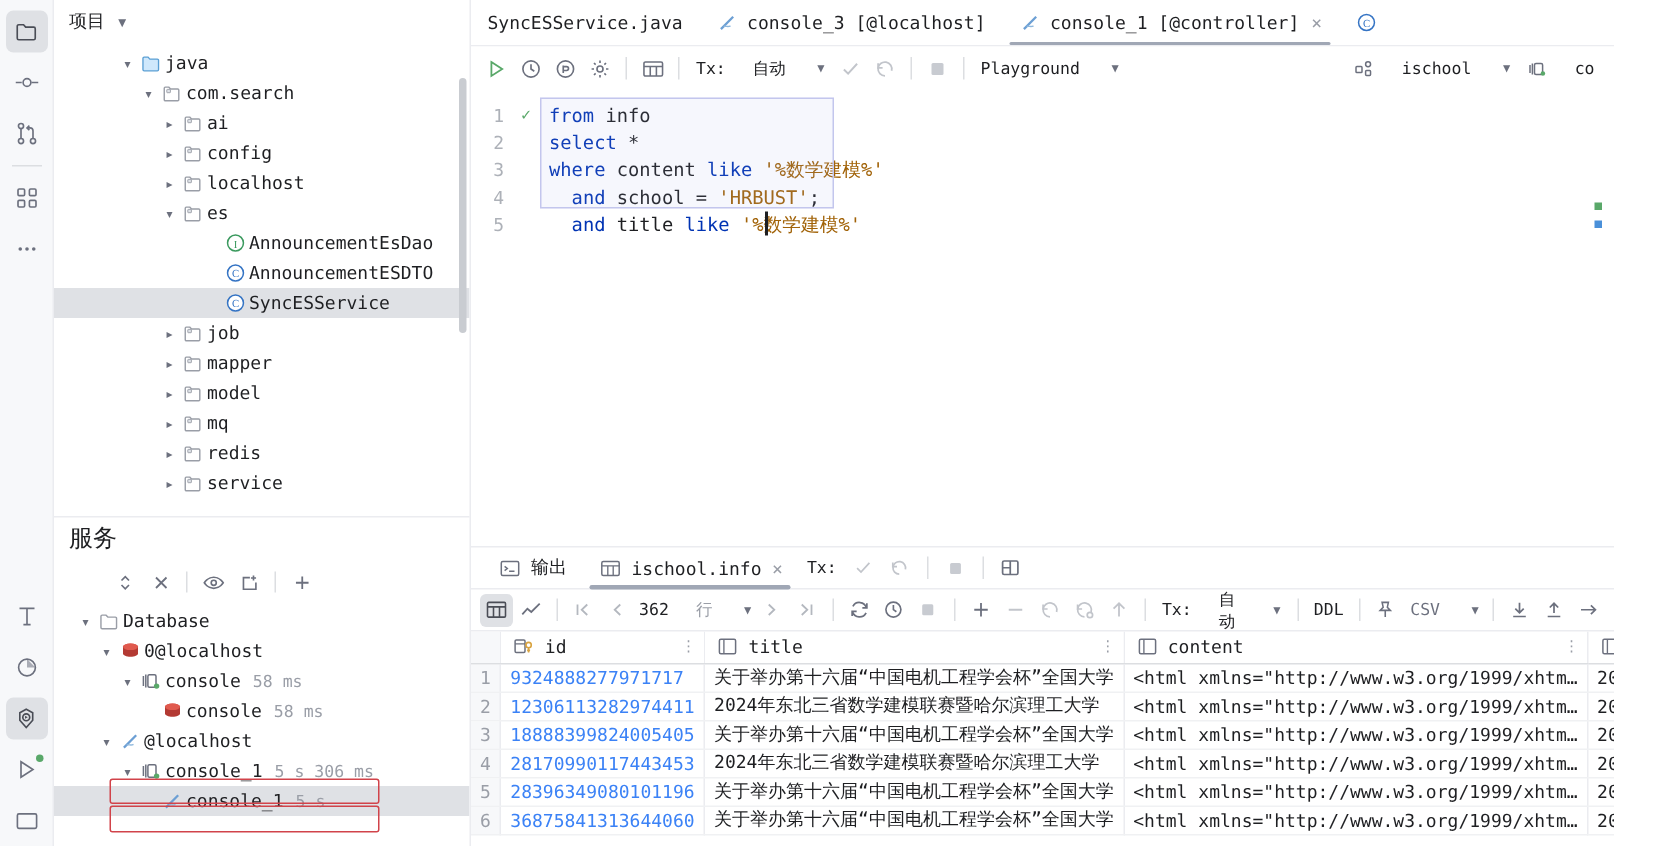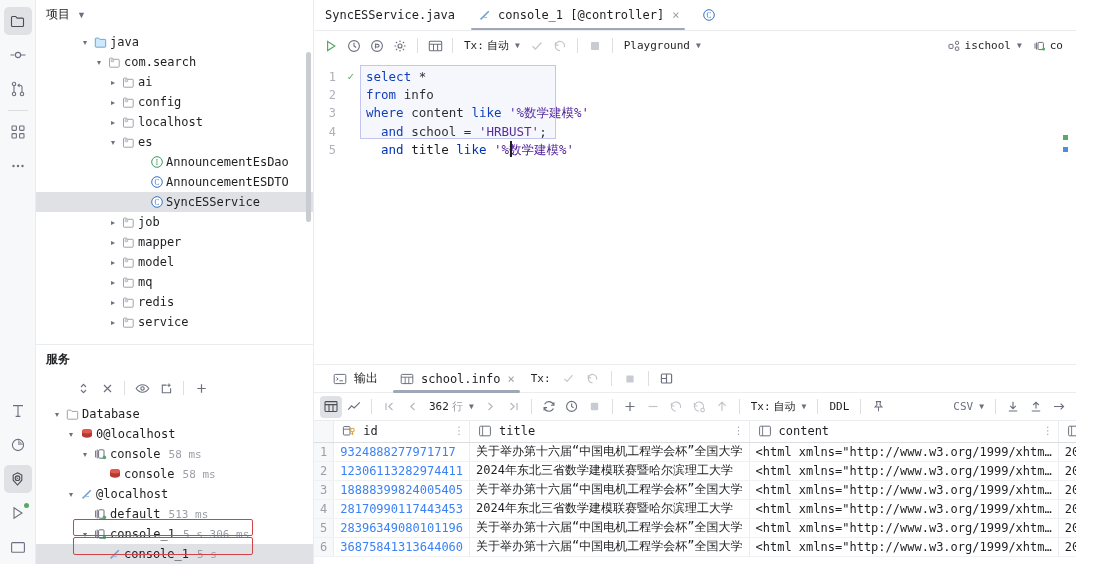--- a/index.html
+++ b/index.html
@@ -51,22 +51,22 @@
     height: 30px; flex: 0 0 30px;
     display: flex; align-items: center;
     padding-left: 10px;
     font-size: 12px;
     color: #1e1f22;
     border-bottom: 1px solid transparent;
   }
   .panel-head .caret { margin-left: 7px; color: #6c707e; font-size: 9px; }
   .panel-head.services {
     border-top: 1px solid #ebecf0;
-    font-weight: bold;
-    font-size: 12px;
+    font-weight: normal;
+    font-size: 16px;
   }
   .tree {
     flex: 1 1 auto; overflow: hidden; position: relative;
     padding-top: 2px;
   }
   .trow {
     height: 20px; display: flex; align-items: center;
     white-space: nowrap; font-size: 12px;
     font-family: "DejaVu Sans Mono", monospace;
     padding-right: 6px;
@@ -138,21 +138,21 @@
     gap: 1px;
     color: #6c707e;
     border-bottom: 1px solid transparent;
   }
   .tb {
     height: 22px; min-width: 22px;
     display: flex; align-items: center; justify-content: center;
     border-radius: 4px; padding: 0 3px;
     color: #6c707e;
   }
-  .tb.txt { font-size: 11px; color: #1e1f22; padding: 0 5px; gap: 3px; font-family: "DejaVu Sans Mono", monospace; }
+  .tb.txt { font-size: 11px; color: #1e1f22; padding: 0 5px; gap: 18px; font-family: "DejaVu Sans Mono", monospace; }
   .vsep { width: 1px; height: 15px; background: #dcdee1; margin: 0 5px; }
   .grow { flex: 1 1 auto; }
   .chev { font-size: 8px; color: #6c707e; margin-left: 3px; }
 
   
   .editor {
     flex: 1 1 auto;
     display: flex;
     background: #ffffff;
     position: relative;
@@ -174,21 +174,21 @@
   .code {
     flex: 1 1 auto;
     padding-top: 7px;
     font-family: "DejaVu Sans Mono", monospace;
     font-size: 12.5px;
     position: relative;
     min-width: 0;
   }
   .cl { height: 18.2px; line-height: 18.2px; white-space: pre; padding-left: 6px; }
   .kw { color: #0033b3; }
-  .str { color: #4c1d95; }
+  .str { color: #a16207; }
   .pl  { color: #1e1f22; }
   .sel-region {
     position: absolute;
     left: 0px; top: 4px;
     width: 196px; height: 74px;
     border: 1px solid #c3c6ed;
     background: rgba(168,176,232,0.10);
     pointer-events: none;
   }
   .caret-bar {
@@ -586,40 +586,28 @@
           <span class="arrow">▾</span>
           <span class="ticon">
             <svg width="14" height="14" viewBox="0 0 14 14">
               <path d="M2.6 11.4 10.8 3.2" stroke="#6c9fd4" stroke-width="1.5" fill="none"></path>
               <path d="M4.4 9.6c1.6-.4 3.2.6 4.6-.4" stroke="#8fb8dd" stroke-width="1" fill="none"></path>
             </svg>
           </span>
           <span class="tlabel">@localhost</span>
         </div>
         <div class="trow" style="padding-left: 42px;">
-          <span class="arrow"></span>
+          <span class="arrow">▾</span>
           <span class="ticon">
             <svg width="14" height="14" viewBox="0 0 14 14">
               <path d="M1.6 3.6v6.8M3.2 2.6v8.8" stroke="#6c707e" stroke-width="1" fill="none"></path>
               <rect x="4.6" y="2.8" width="5.4" height="8.4" rx="1" fill="#fff" stroke="#6c707e" stroke-width="1"></rect>
               <circle cx="10.4" cy="10.4" r="1.8" fill="#59a869"></circle>
             </svg>
           </span>
-          <span class="tlabel">default</span>
-          <span class="tmeta">513 ms</span>
-        </div>
-        <div class="trow" style="padding-left: 42px;">
-          <span class="arrow">▾</span>
-          <span class="ticon">
-            <svg width="14" height="14" viewBox="0 0 14 14">
-              <path d="M1.6 3.6v6.8M3.2 2.6v8.8" stroke="#6c707e" stroke-width="1" fill="none"></path>
-              <rect x="4.6" y="2.8" width="5.4" height="8.4" rx="1" fill="#fff" stroke="#6c707e" stroke-width="1"></rect>
-              <circle cx="10.4" cy="10.4" r="1.8" fill="#59a869"></circle>
-            </svg>
-          </span>
           <span class="tlabel">console_1</span>
           <span class="tmeta">5 s 306 ms</span>
         </div>
         <div class="trow sel" style="padding-left: 56px;">
           <span class="arrow"></span>
           <span class="ticon">
             <svg width="14" height="14" viewBox="0 0 14 14">
               <path d="M2.6 11.4 10.8 3.2" stroke="#6c9fd4" stroke-width="1.5" fill="none"></path>
               <path d="M4.4 9.6c1.6-.4 3.2.6 4.6-.4" stroke="#8fb8dd" stroke-width="1" fill="none"></path>
             </svg>
@@ -628,20 +616,29 @@
           <span class="tmeta">5 s</span>
         </div>
       </div>
   </div>
 
   <div class="rightcol">
 
     <div class="tabbar" id="editor-tabs">
         <div class="tab">
           <span>SyncESService.java</span>
+        </div>
+        <div class="tab">
+          <span class="ticon" style="flex: 0 0 16px;">
+            <svg width="14" height="14" viewBox="0 0 14 14">
+              <path d="M2.6 11.4 10.8 3.2" stroke="#6c9fd4" stroke-width="1.5" fill="none"></path>
+              <path d="M4.4 9.6c1.6-.4 3.2.6 4.6-.4" stroke="#8fb8dd" stroke-width="1" fill="none"></path>
+            </svg>
+          </span>
+          <span>console_3 [@localhost]</span>
         </div>
         <div class="tab active">
           <span class="ticon" style="flex: 0 0 16px;">
             <svg width="14" height="14" viewBox="0 0 14 14">
               <path d="M2.6 11.4 10.8 3.2" stroke="#6c9fd4" stroke-width="1.5" fill="none"></path>
               <path d="M4.4 9.6c1.6-.4 3.2.6 4.6-.4" stroke="#8fb8dd" stroke-width="1" fill="none"></path>
             </svg>
           </span>
           <span>console_1 [@controller]</span>
           <span class="x">×</span>
@@ -738,22 +735,22 @@
     <div class="editor">
       <div class="gutter" id="gutter">
           <div class="gl">1<span class="gcheck">✓</span></div>
           <div class="gl">2</div>
           <div class="gl">3</div>
           <div class="gl">4</div>
           <div class="gl">5</div>
         </div>
       <div class="code" id="code">
         <div class="sel-region"></div>
-      <div class="cl"><span class="kw">select</span><span class="pl"> *</span></div>
-          <div class="cl"><span class="kw">from</span><span class="pl"> </span><span class="pl">info</span></div>
+      <div class="cl"><span class="kw">from</span><span class="pl"> </span><span class="pl">info</span></div>
+          <div class="cl"><span class="kw">select</span><span class="pl"> *</span></div>
           <div class="cl"><span class="kw">where</span><span class="pl"> content </span><span class="kw">like</span><span class="pl"> </span><span class="str">'%数学建模%'</span></div>
           <div class="cl"><span class="pl">  </span><span class="kw">and</span><span class="pl"> school = </span><span class="str">'HRBUST'</span><span class="pl">;</span></div>
           <div class="cl"><span class="pl">  </span><span class="kw">and</span><span class="pl"> title </span><span class="kw">like</span><span class="pl"> </span><span class="str">'%数学建模%'</span></div>
           <div class="caret-bar" style="left: 150px; top: 80px;"></div>
         </div>
       <div class="marker-right" style="top:74px;"></div>
       <div class="marker-right" style="top:86px; background:#4a90d9;"></div>
     </div>
 
     <div class="results">
@@ -768,21 +765,21 @@
             </span>
             <span>输出</span>
           </div>
           <div class="rtab active">
             <span class="ticon">
               <svg width="14" height="14" viewBox="0 0 14 14">
                 <rect x="1.2" y="2.4" width="11.6" height="9.2" rx="1" fill="none" stroke="#6c707e" stroke-width="1"></rect>
                 <path d="M1.2 5.2h11.6M5.2 5.2v6.4M8.8 5.2v6.4" stroke="#6c707e" stroke-width=".9"></path>
               </svg>
             </span>
-            <span>school.info</span>
+            <span>ischool.info</span>
             <span style="color: rgb(154, 158, 167); margin-left: 2px;">×</span>
           </div>
           <div class="tb txt">Tx:</div>
           <div class="tb">
             <svg width="13" height="13" viewBox="0 0 13 13" fill="none" stroke="#c2c5cb" stroke-width="1.15">
               <path d="M2.4 6.8 5 9.4l5.6-6.2"></path>
             </svg>
           </div>
           <div class="tb">
             <svg width="13" height="13" viewBox="0 0 13 13" fill="none" stroke="#c2c5cb" stroke-width="1.15">

